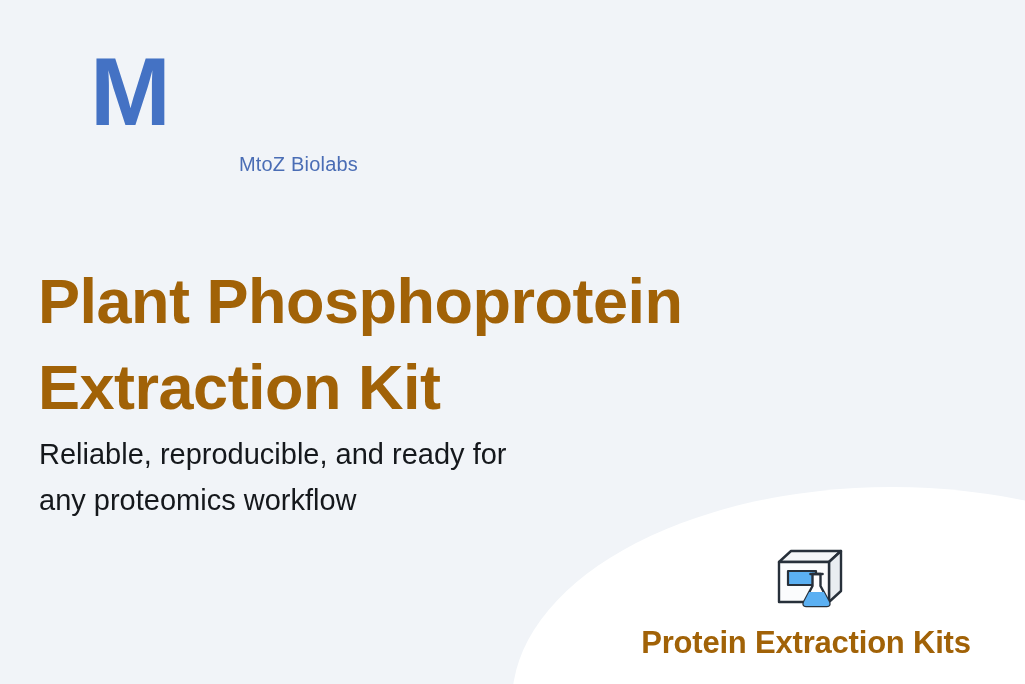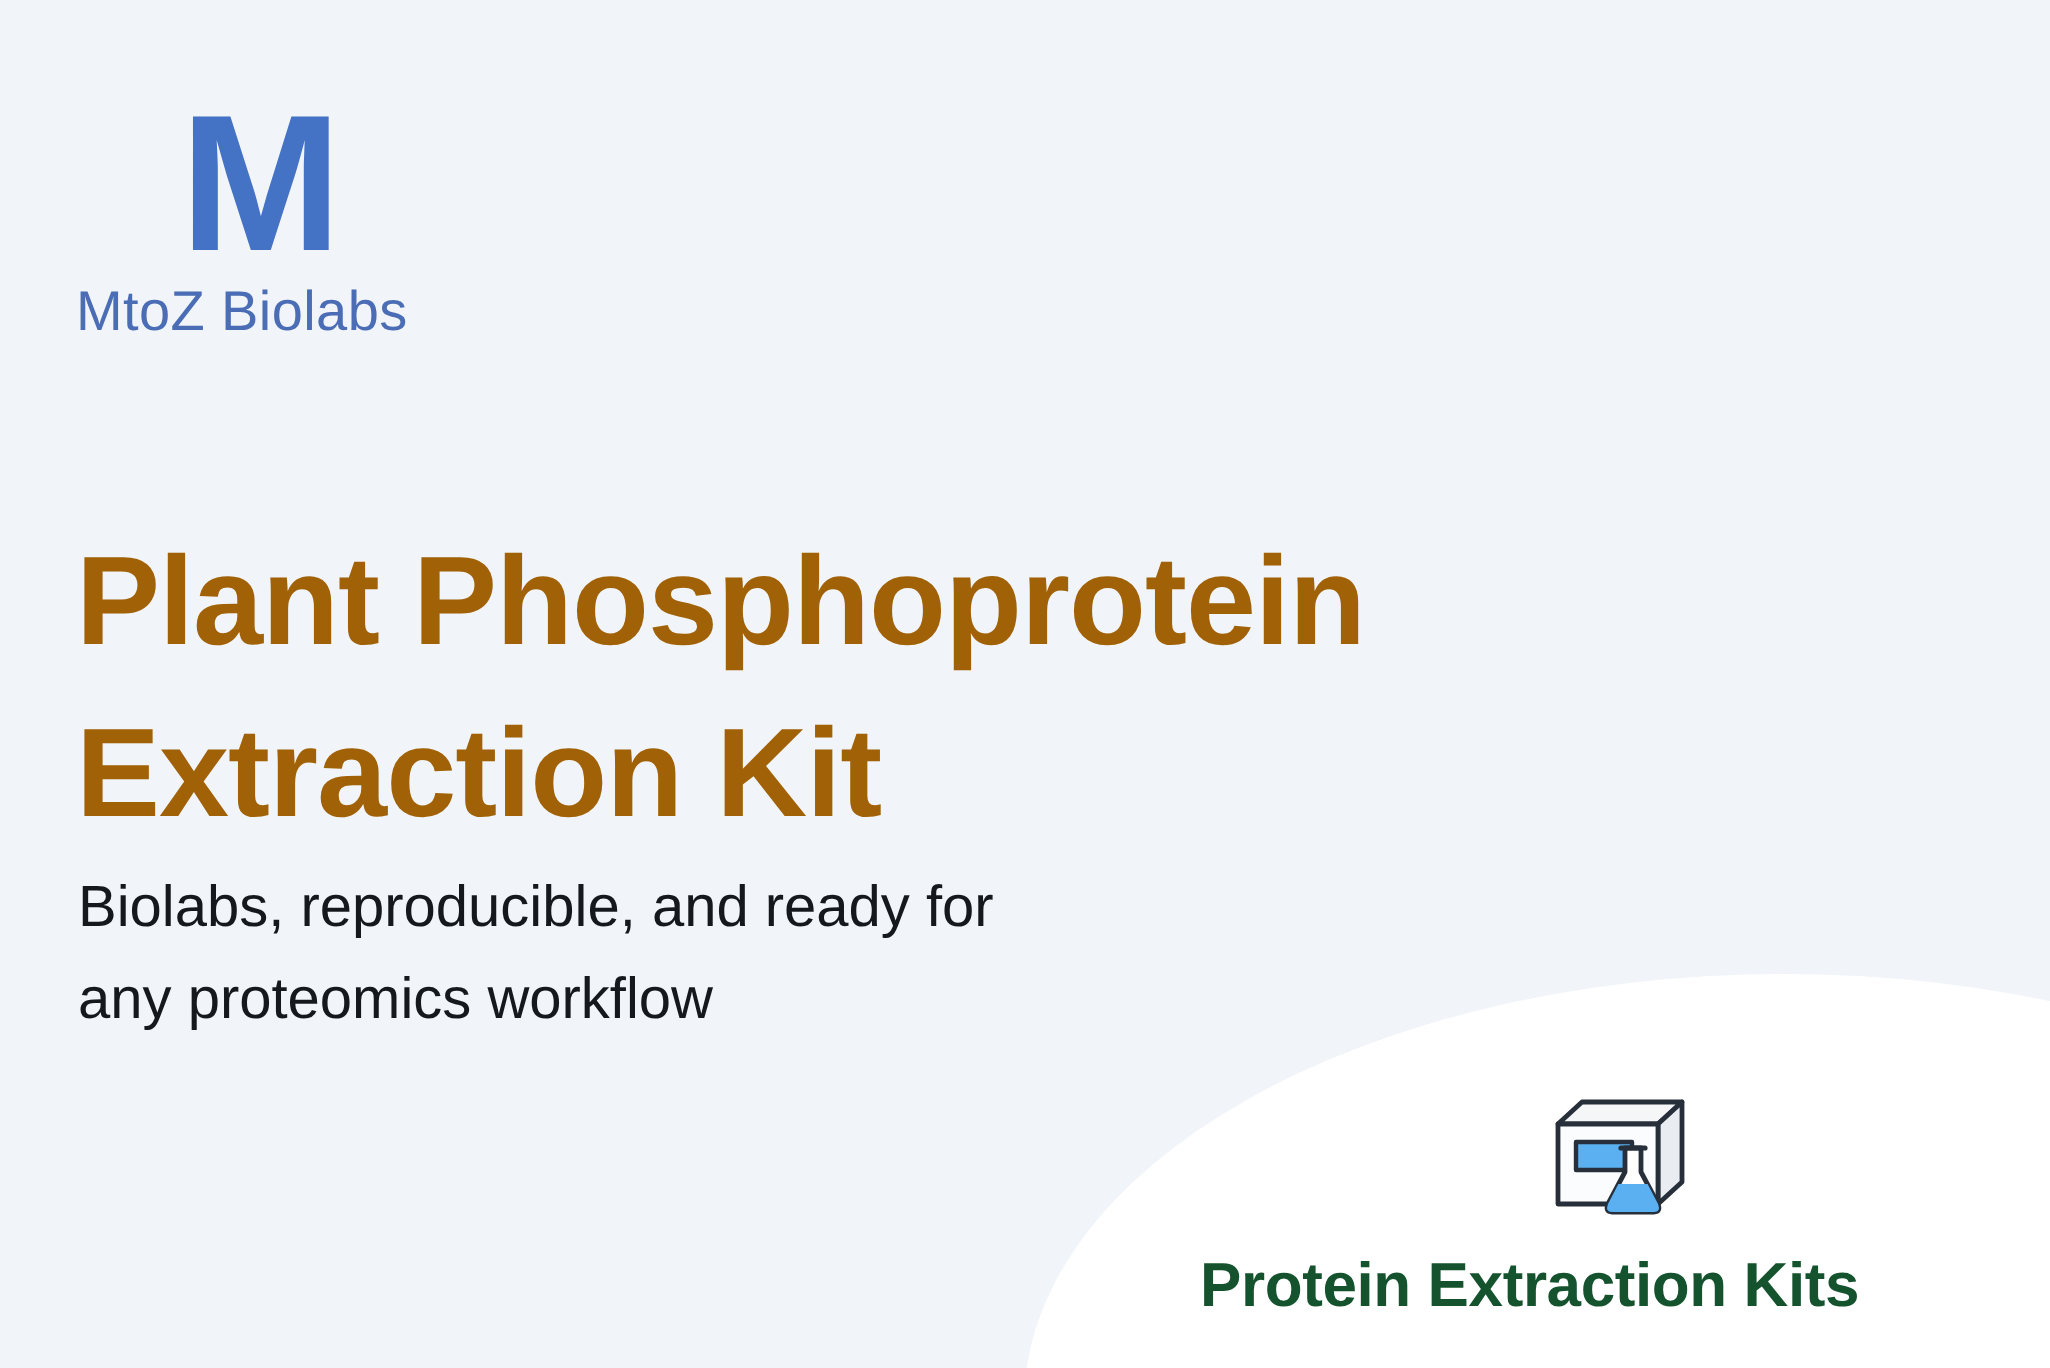--- a/index.html
+++ b/index.html
@@ -47,25 +47,26 @@
     font-size: 97px;
     line-height: 0.86;
     color: #4472c4;
     letter-spacing: -1px;
     padding-left: 52px;
     height: 88px;
   }
   .logo-wordmark {
     font-family: "Liberation Sans", sans-serif;
     font-weight: normal;
-    font-size: 28px;
+    font-size: 20px;
     line-height: 1;
     color: #4a6db5;
     letter-spacing: 0.2px;
-    margin-top: 4px;
+    margin-top: 16px;
+    text-align: right;
   }
 
   
   .headline {
     position: absolute;
     left: 38px;
     top: 216px;
     width: 760px;
     font-family: "Liberation Sans", sans-serif;
     font-weight: bold;
@@ -104,41 +105,41 @@
     width: 74px;
     height: 62px;
   }
   .badge-caption {
     margin-top: 16px;
     font-family: "Liberation Sans", sans-serif;
     font-weight: bold;
     font-size: 31px;
     line-height: 1.1;
     letter-spacing: -0.2px;
-    color: #14532d;
-    text-align: left;
+    color: #a16207;
+    text-align: center;
     padding-right: 8px;
   }
 </style>
 </head>
 <body>
 
 <div id="slide">
 
   <div class="corner-ellipse"></div>
 
   <div class="logo-block">
     <div class="logo-mark">M</div>
     <div class="logo-wordmark">MtoZ Biolabs</div>
   </div>
 
   <h1 class="headline">Plant Phosphoprotein
 Extraction Kit</h1>
 
-  <p class="subtitle">Biolabs, reproducible, and ready for
+  <p class="subtitle">Reliable, reproducible, and ready for
 any proteomics workflow</p>
 
   <div class="badge">
 
     <svg class="badge-icon" viewBox="0 0 74 62">
 
       <polygon points="6,14 18,3 68,3 56,14" fill="#f4f6f8" stroke="#27303a" stroke-width="2.4" stroke-linejoin="round"></polygon>
 
       <polygon points="56,14 68,3 68,43 56,54" fill="#e9edf1" stroke="#27303a" stroke-width="2.4" stroke-linejoin="round"></polygon>
 

